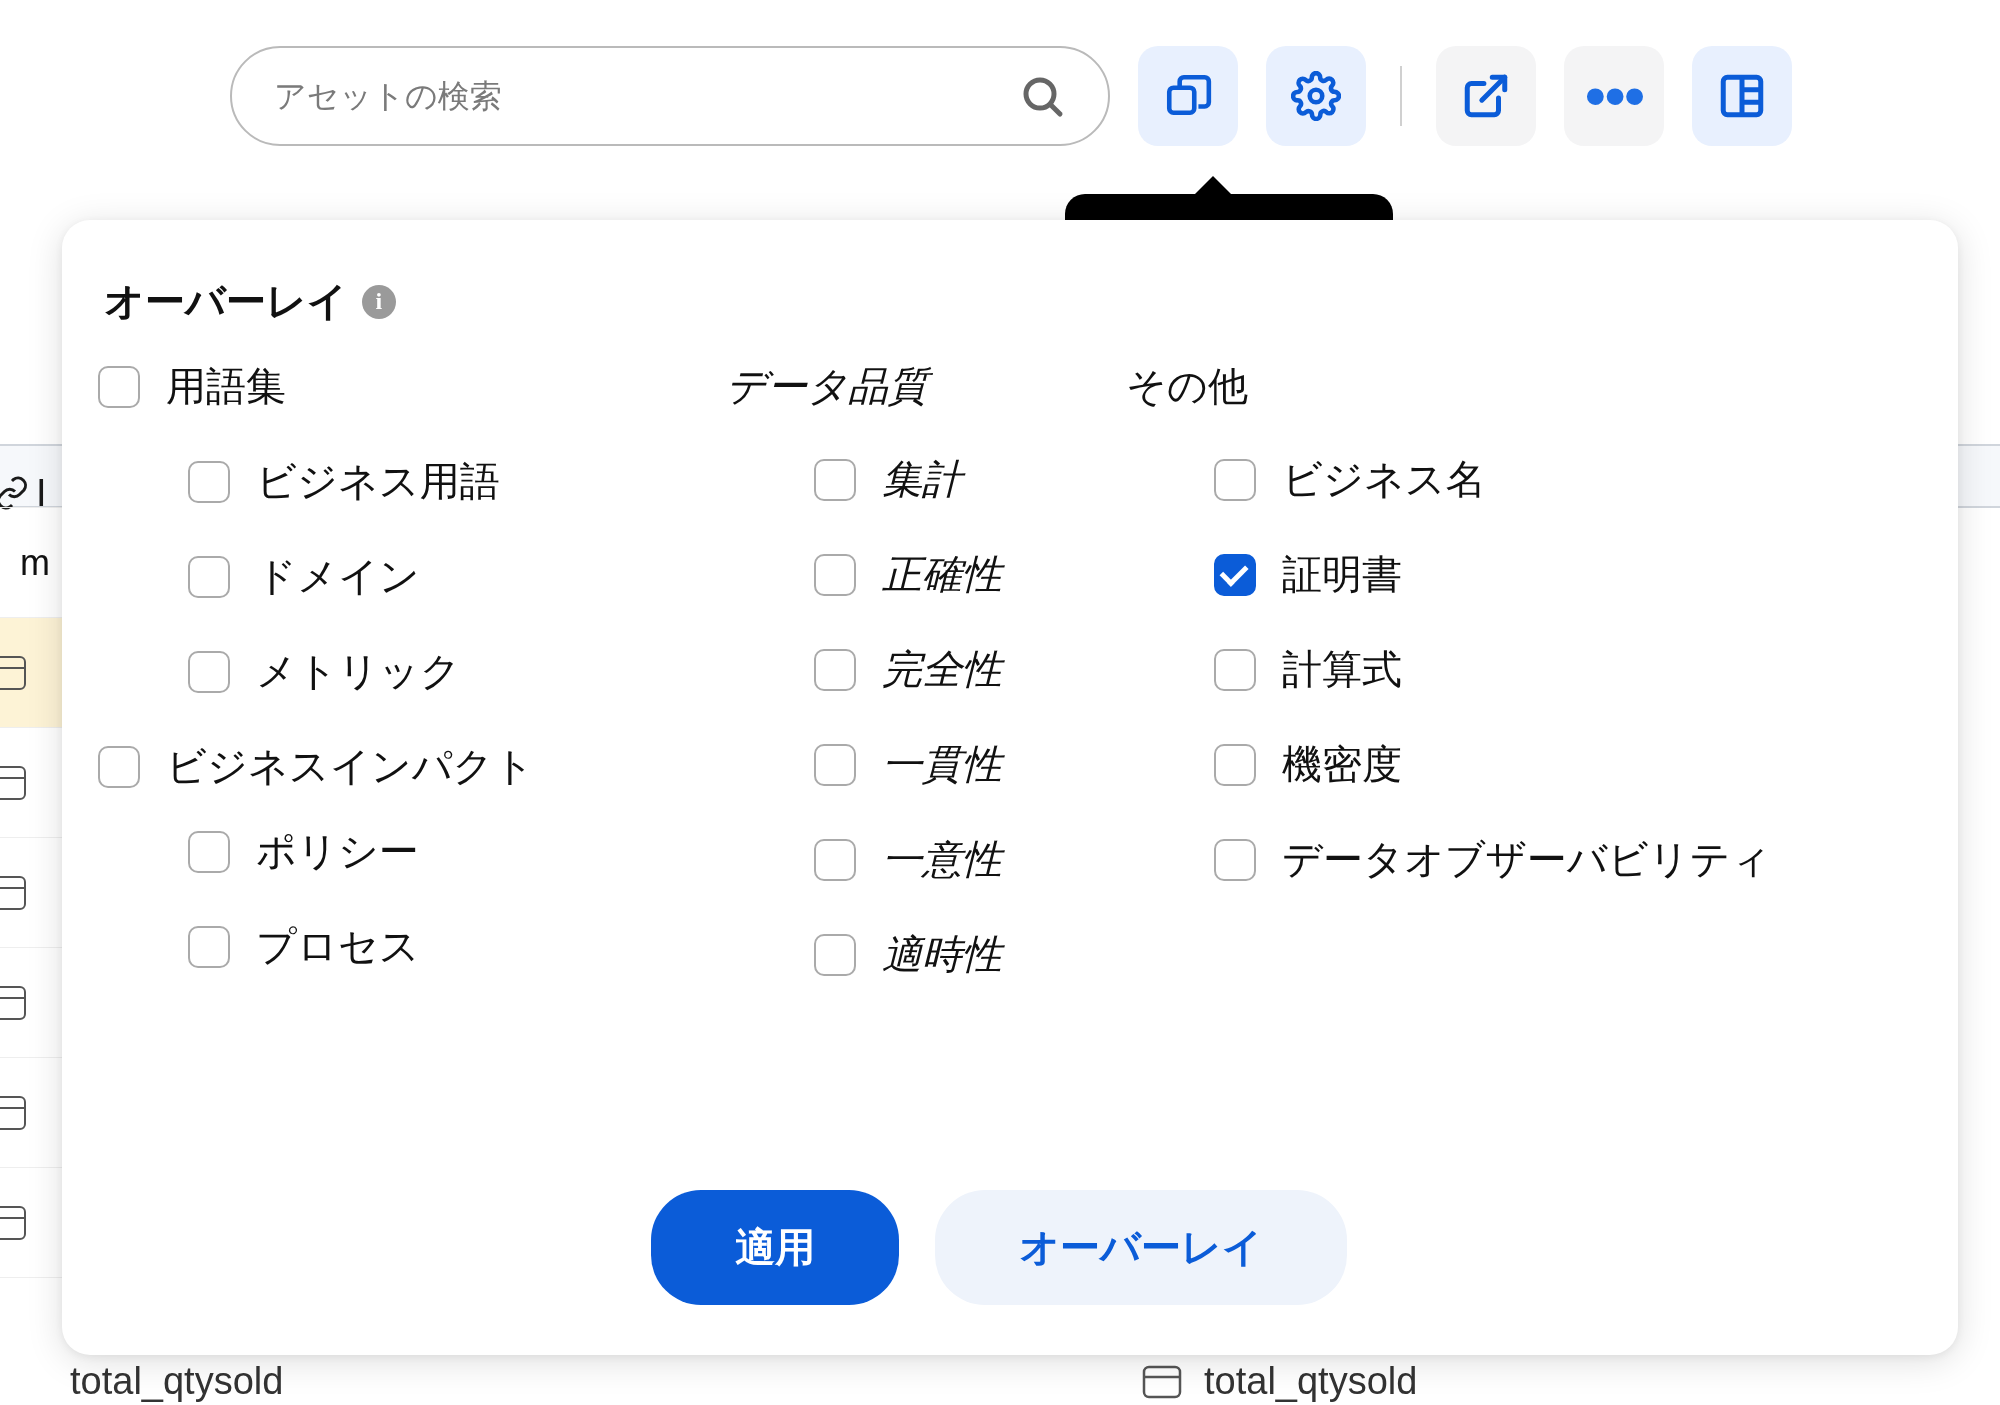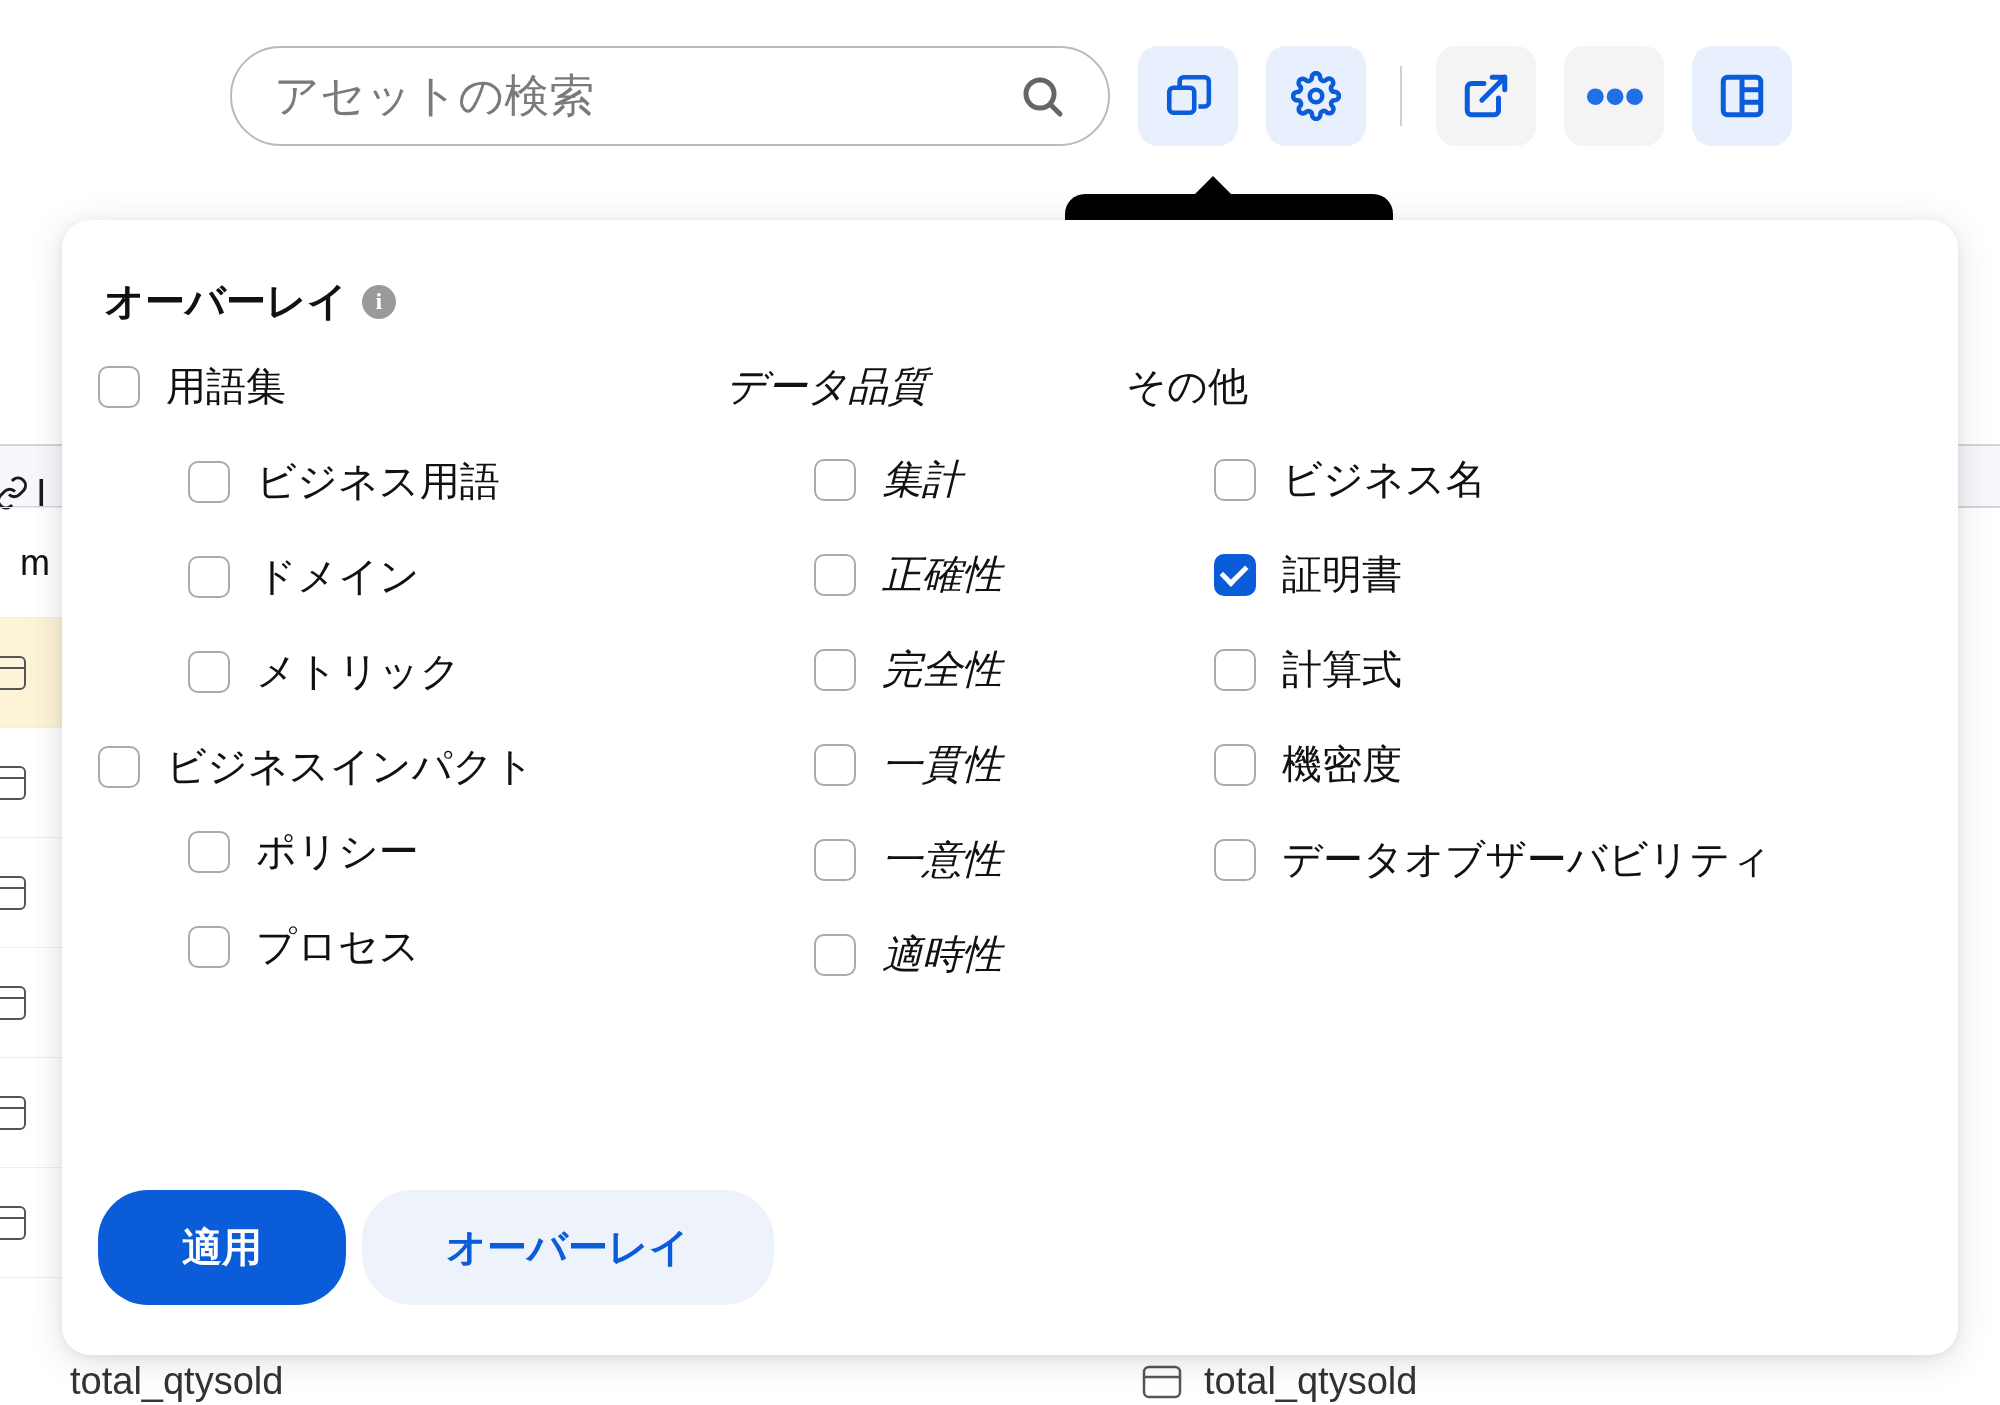--- a/index.html
+++ b/index.html
@@ -32,21 +32,21 @@
       display: flex;
       align-items: center;
       padding: 0 42px;
       gap: 16px;
     }
     
     .search-box input {
       flex: 1;
       border: none;
       outline: none;
-      font-size: 45px;
+      font-size: 32px;
       color: #333;
       background: transparent;
     }
     
     .search-box input::placeholder {
       color: #7a7a7a;
     }
     
     .search-icon {
       width: 48px;
@@ -202,22 +202,22 @@
       content: "";
       width: 20px;
       height: 11px;
       border-left: 5px solid #fff;
       border-bottom: 5px solid #fff;
       transform: rotate(-45deg) translate(1px, -3px);
     }
     
     .actions {
       display: flex;
-      justify-content: flex-start;
-      gap: 16px;
+      justify-content: center;
+      gap: 36px;
       margin-top: auto;
     }
     
     .btn {
       padding: 30px 84px;
       border-radius: 50px;
       font-size: 40px;
       font-weight: 700;
       border: none;
       cursor: pointer;

